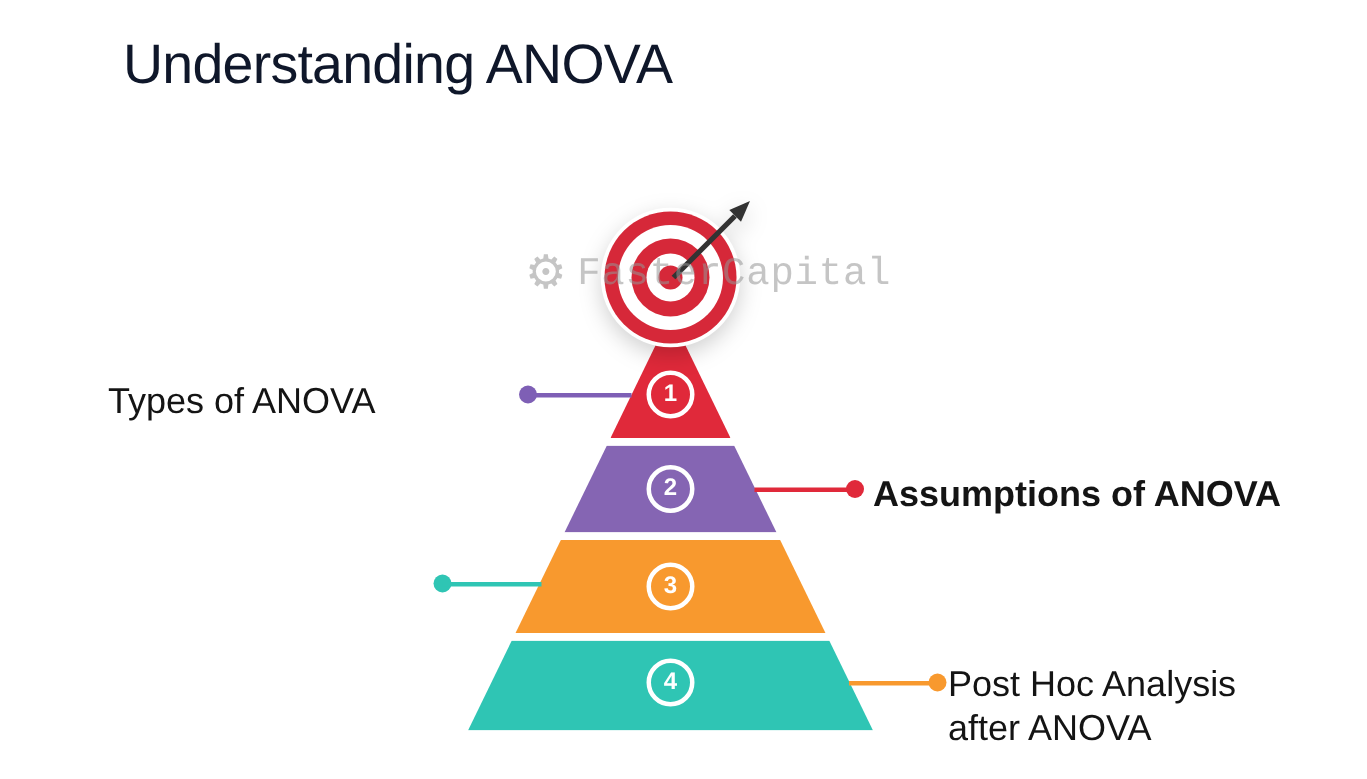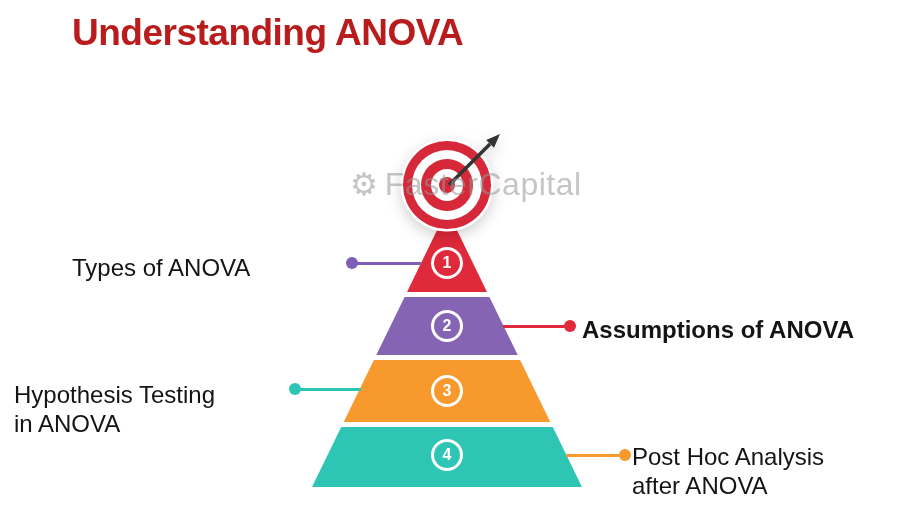--- a/index.html
+++ b/index.html
@@ -1,22 +1,22 @@
 <!DOCTYPE html>
 <html><head>
 <meta charset="utf-8">
 <style>
   html,body{margin:0;padding:0;background:#fff;}
   .stage{
     position:relative;width:911px;height:519px;background:#ffffff;overflow:hidden;
     font-family:"Liberation Sans","DejaVu Sans",sans-serif;color:#1b1b1b;
   }
   .title{
-    position:absolute;left:66px;top:6px;font-size:37px;font-weight:700;
-    letter-spacing:-0.5px;color:#b91c1c;margin:6px;
+    position:absolute;left:66px;top:6px;font-size:37px;font-weight:400;
+    letter-spacing:-0.5px;color:#0f172a;margin:16px;
   }
   
   .pyramid{position:absolute;left:312px;top:210px;width:270px;height:277px;}
   .layer{position:absolute;left:0;width:270px;}
   .layer1{top:10px;height:72px;clip-path:polygon(130px 0,140px 0,175px 72px,95px 72px);}
   .layer2{top:87px;height:58px;clip-path:polygon(92.6px 0,177.4px 0,205.7px 58px,64.3px 58px);}
   .layer3{top:150px;height:62px;clip-path:polygon(61.9px 0,208.1px 0,238.3px 62px,31.7px 62px);}
   .layer4{top:217px;height:60px;clip-path:polygon(29.2px 0,240.8px 0,270px 60px,0px 60px);}
   .numCircle{
     position:absolute;left:119px;width:26px;height:26px;border:3px solid #fff;border-radius:50%;
@@ -28,21 +28,21 @@
   .layer3 .numCircle{top:15px;}
   .layer4 .numCircle{top:12px;}
   
   .target-svg{position:absolute;left:392px;top:128px;filter:drop-shadow(0 5px 7px rgba(0,0,0,0.18));}
   
   .watermark{
     position:absolute;left:350px;top:166px;display:flex;align-items:center;gap:7px;
     color:rgba(150,150,150,0.55);z-index:5;pointer-events:none;
   }
   .watermark .gear{font-size:31px;line-height:1;}
-  .watermark .wm-text{font-size:32px;letter-spacing:0.5px;}
+  .watermark .wm-text{font-size:26px;letter-spacing:0.5px;font-family:Liberation Mono, monospace;}
   
   .dot{position:absolute;width:12px;height:12px;border-radius:50%;}
   .line{position:absolute;height:3px;}
   .dot-c1{left:346px;top:257px;} .line-c1{left:352px;top:261.5px;width:69px;}
   .line-c2{left:503px;top:324.5px;width:67px;} .dot-c2{left:564px;top:320px;}
   .dot-c3{left:289px;top:383px;} .line-c3{left:295px;top:387.5px;width:66px;}
   .line-c4{left:566px;top:453.5px;width:59px;} .dot-c4{left:619px;top:449px;}
   .callout-label{position:absolute;font-size:24px;line-height:1.2;color:#141414;}
   .label-c1{left:72px;top:254px;}
   .label-c2{left:582px;top:316px;font-weight:bold;}
@@ -96,21 +96,20 @@
   </div>
 
   <div class="callout-label label-c1">Types of ANOVA</div>
   <div class="dot dot-c1" style="background: rgb(126, 95, 181);"></div>
   <div class="line line-c1" style="background: rgb(126, 95, 181);"></div>
 
   <div class="callout-label label-c2">Assumptions of ANOVA</div>
   <div class="line line-c2" style="background: rgb(224, 41, 58);"></div>
   <div class="dot dot-c2" style="background: rgb(224, 41, 58);"></div>
 
-  <div class="callout-label label-c3">Hypothesis Testing in ANOVA</div>
   <div class="dot dot-c3" style="background: rgb(47, 197, 180);"></div>
   <div class="line line-c3" style="background: rgb(47, 197, 180);"></div>
 
   <div class="callout-label label-c4">Post Hoc Analysis after ANOVA</div>
   <div class="line line-c4" style="background: rgb(248, 153, 46);"></div>
   <div class="dot dot-c4" style="background: rgb(248, 153, 46);"></div>
 
 </div>
 
 </body></html>

